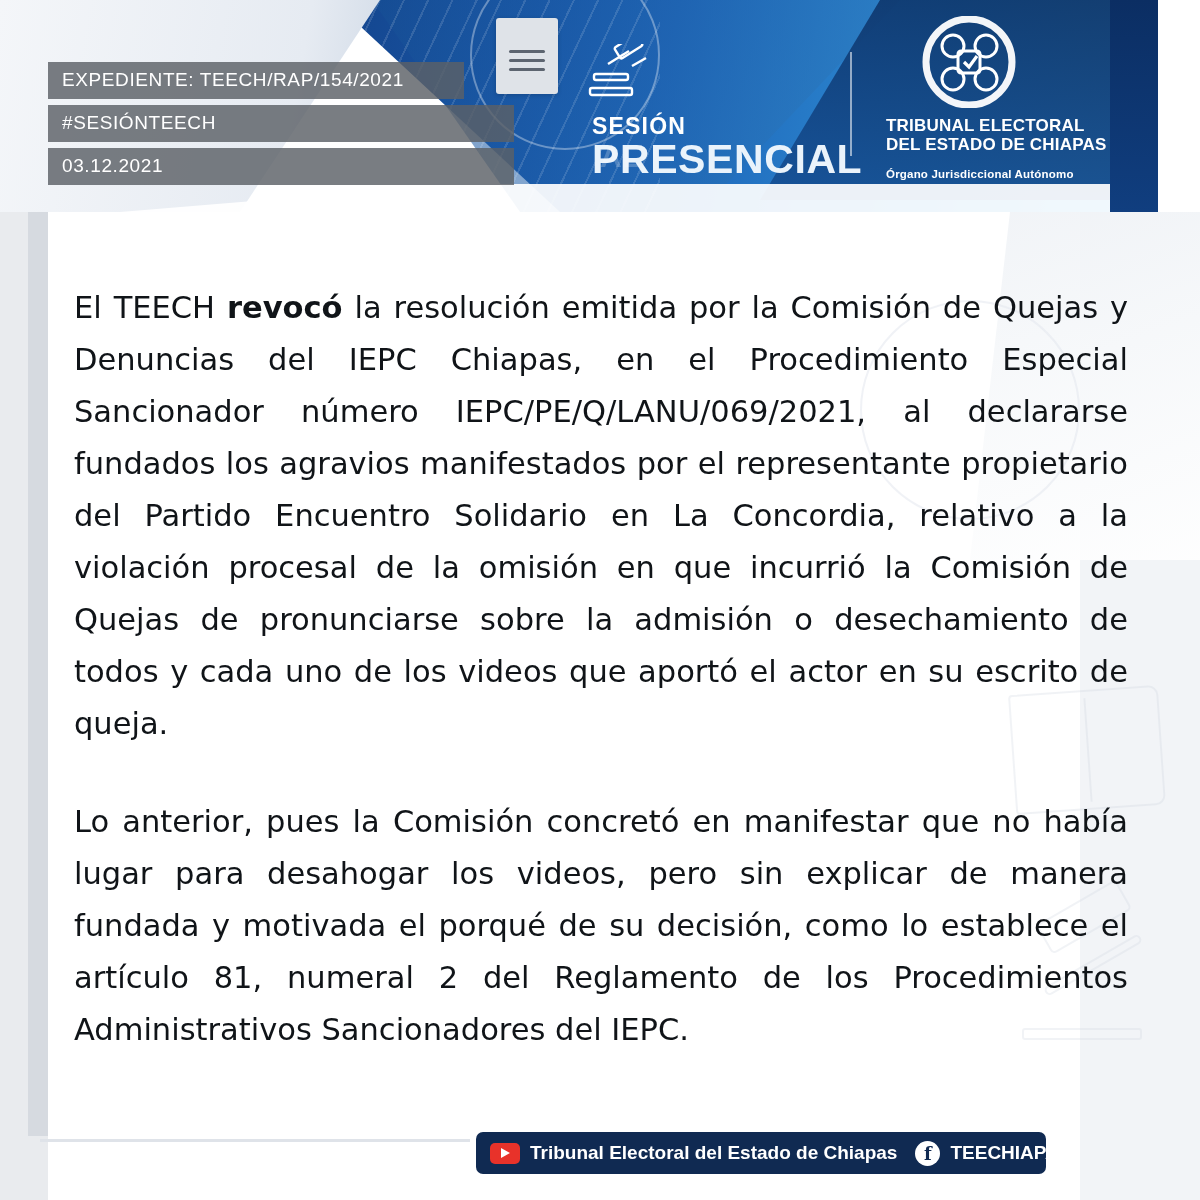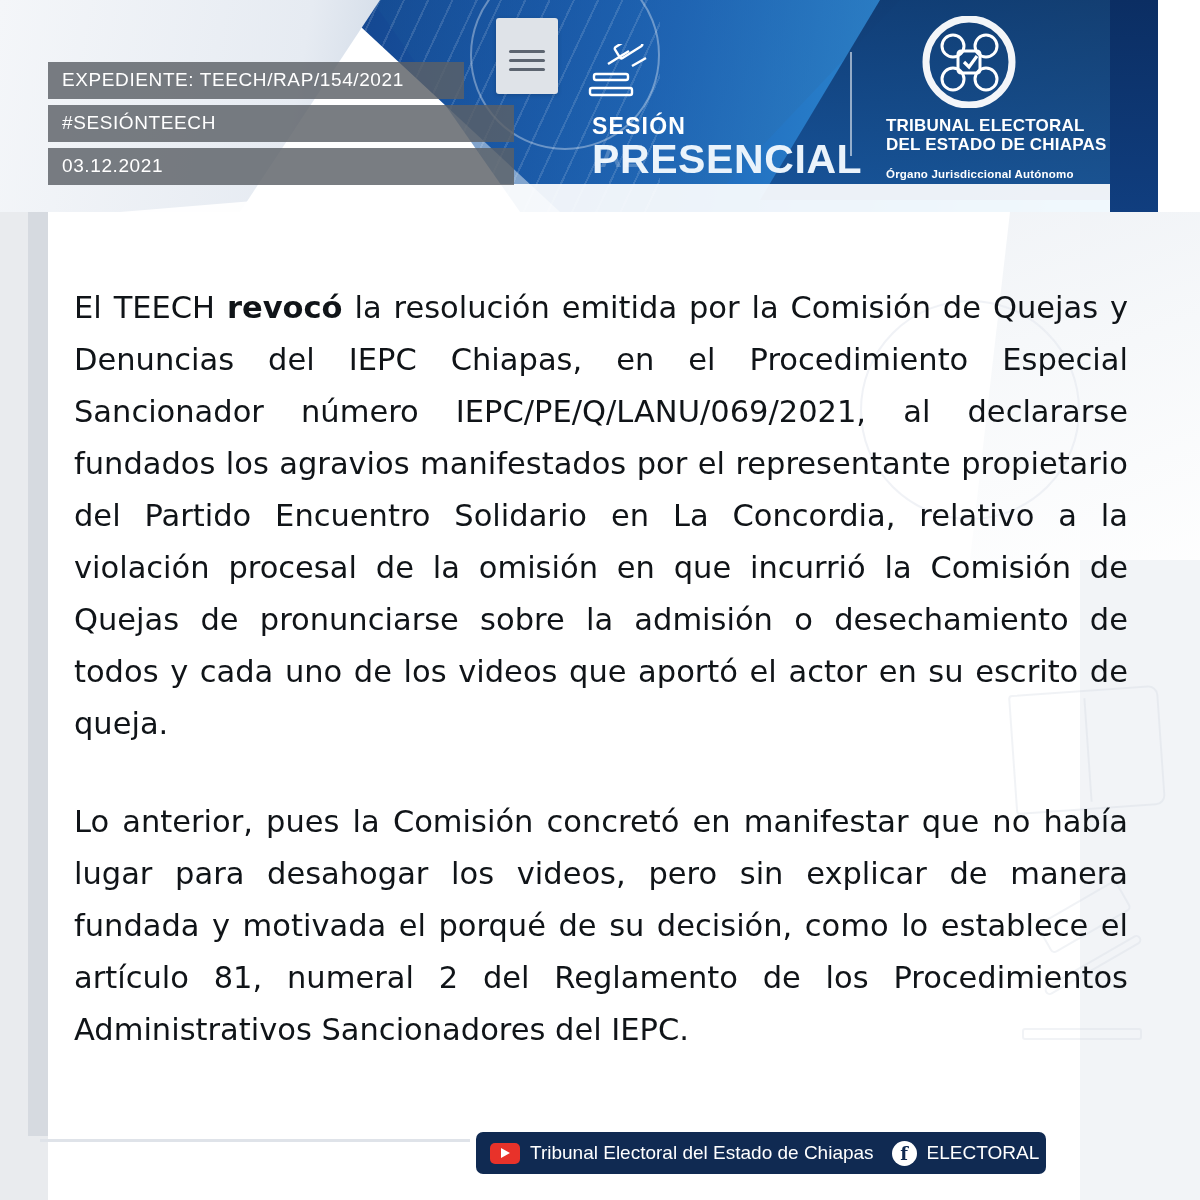--- a/index.html
+++ b/index.html
@@ -274,21 +274,21 @@
     content: "";
     position: absolute;
     left: 11px; top: 5.5px;
     border-left: 9px solid #ffffff;
     border-top: 5.5px solid transparent;
     border-bottom: 5.5px solid transparent;
   }
   .footer .ft-text {
     color: #ffffff;
     font-size: 19px;
-    font-weight: 400;
+    font-weight: 700;
     white-space: nowrap;
   }
   .fb {
     width: 25px; height: 25px;
     border-radius: 50%;
     background: #ffffff;
     color: #102a52;
     font-size: 18px;
     font-weight: 700;
     font-family: "DejaVu Serif", serif;
@@ -386,16 +386,16 @@
     <p class="para"><span>El TEECH </span><b>revocó</b><span> la resolución emitida por la Comisión de Quejas y Denuncias del IEPC Chiapas, en el Procedimiento Especial Sancionador número IEPC/PE/Q/LANU/069/2021, al declararse fundados los agravios manifestados por el representante propietario del Partido Encuentro Solidario en La Concordia, relativo a la violación procesal de la omisión en que incurrió la Comisión de Quejas de pronunciarse sobre la admisión o desechamiento de todos y cada uno de los videos que aportó el actor en su escrito de queja.</span></p>
     <p class="para">Lo anterior, pues la Comisión concretó en manifestar que no había lugar para desahogar los videos, pero sin explicar de manera fundada y motivada el porqué de su decisión, como lo establece el artículo 81, numeral 2 del Reglamento de los Procedimientos Administrativos Sancionadores del IEPC.</p>
   </div>
 
   <div class="bottom-frame-line"></div>
 
   <div class="footer">
     <span class="yt"></span>
     <span class="ft-text">Tribunal Electoral del Estado de Chiapas</span>
     <span class="fb">f</span>
-    <span class="ft-text">ELECTORAL</span>
+    <span class="ft-text">TEECHIAPAS</span>
   </div>
 
 </div>
 
 </body></html>

